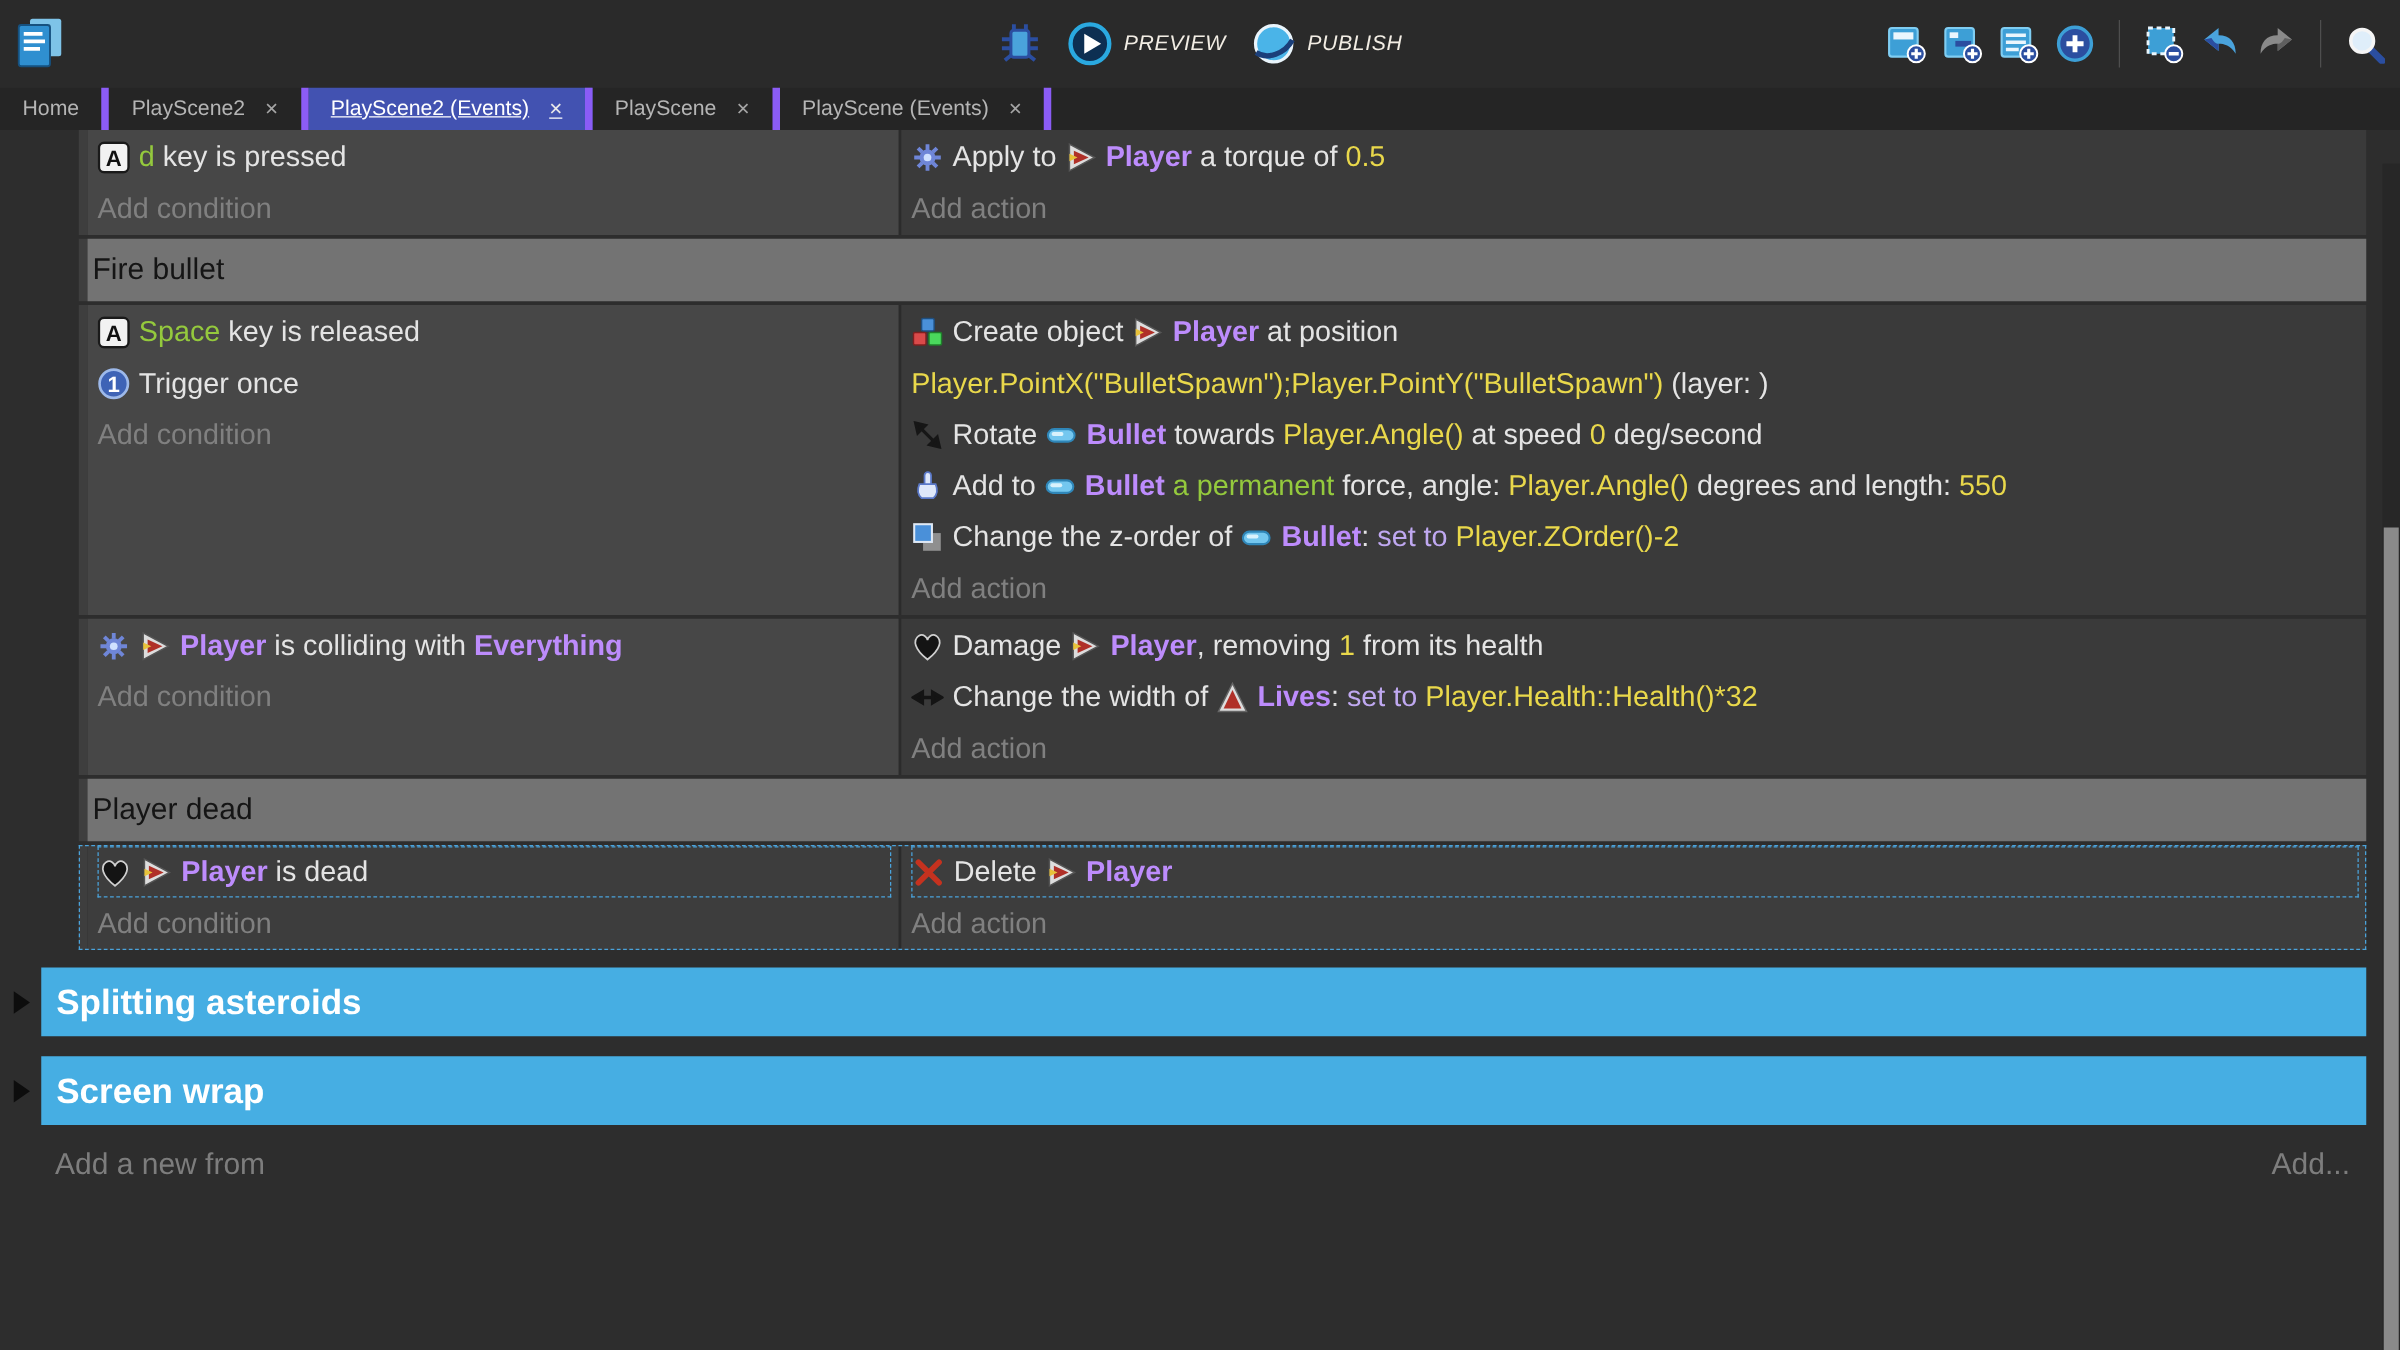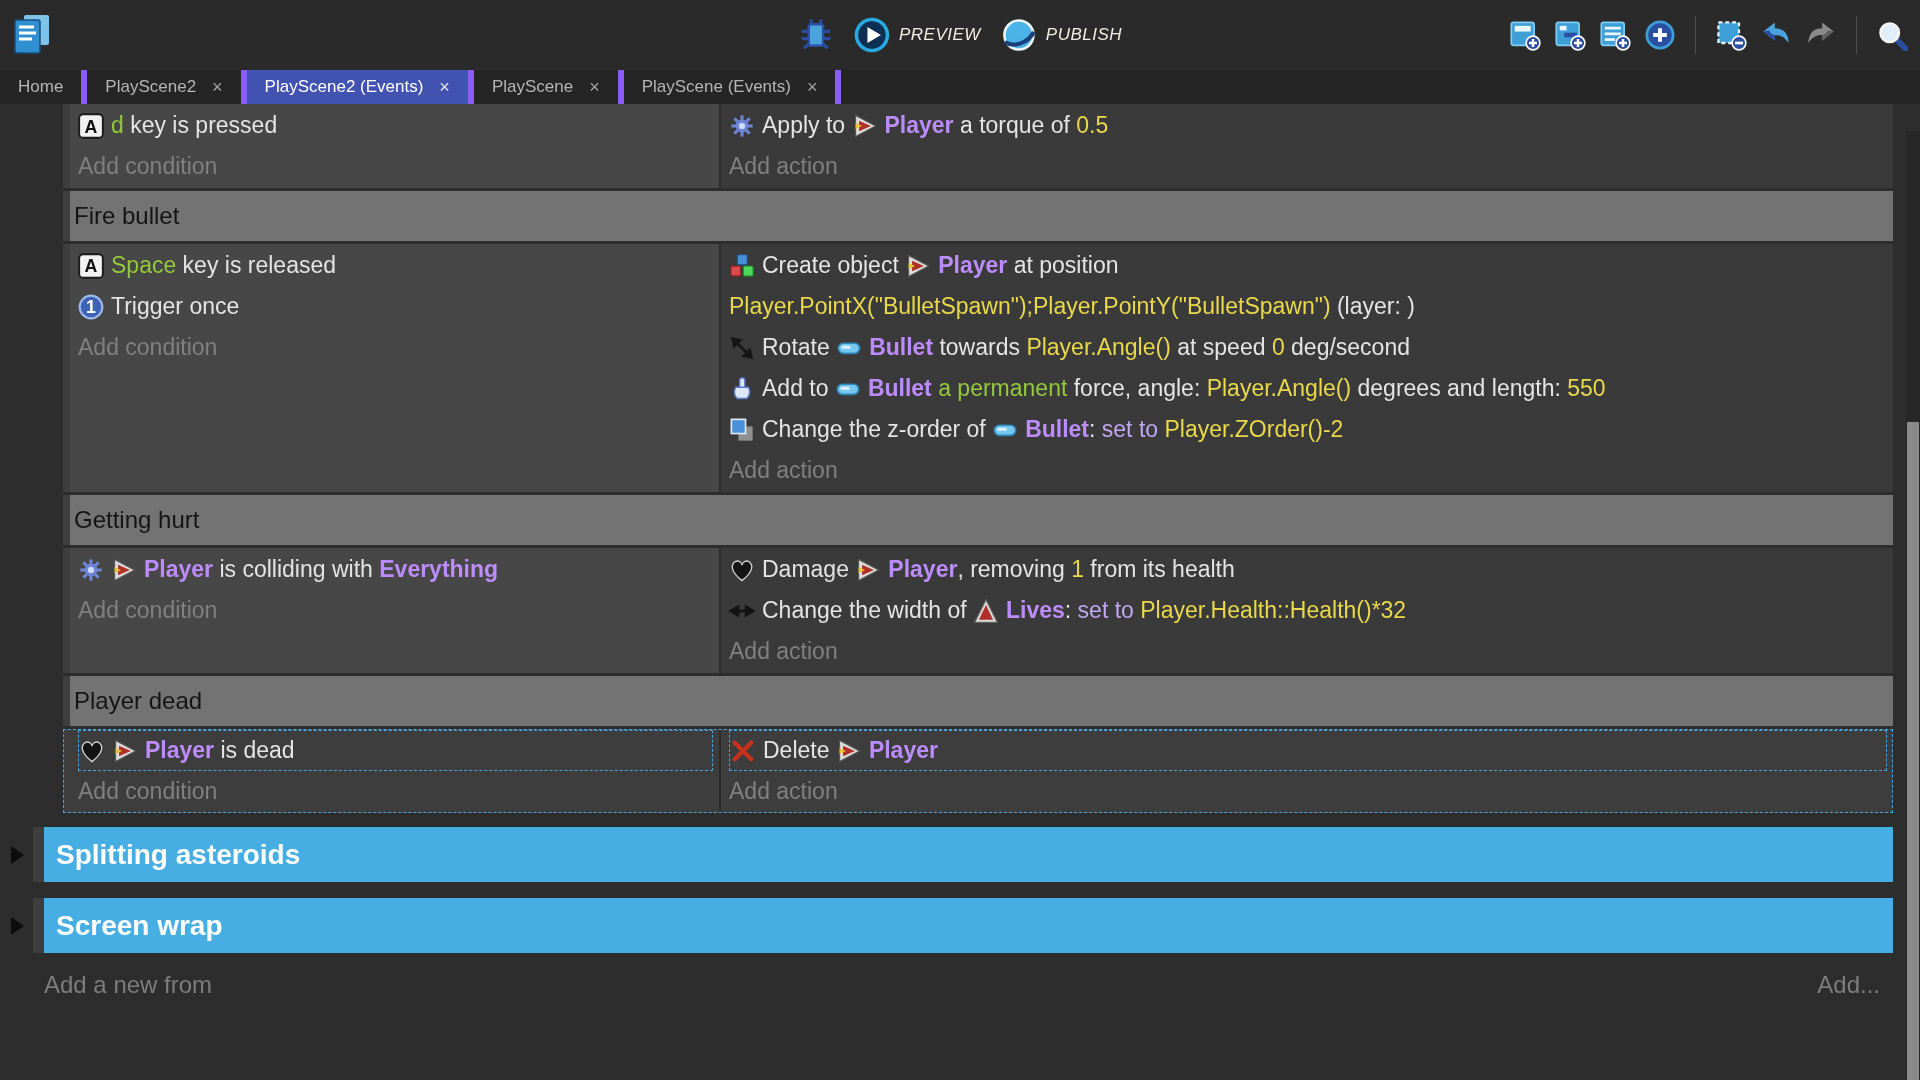--- a/index.html
+++ b/index.html
@@ -20,21 +20,21 @@
   .tb-icon { width:32px; height:32px; display:inline-block; }
   .tb-icon svg, .tb-logo svg { width:100%; height:100%; display:block; }
   .tb-sep { width:1px; height:38px; background:#4e4e4e; margin:0 6px; }
   .big-icon { width:36px; height:36px; }
 
   
   .tabbar { height:34px; background:#252525; display:flex; align-items:stretch; }
   .tab { display:flex; align-items:center; padding:0 18px; color:#b5b5b5; font-size:17px;
          border-right:6px solid #8b5cf6; cursor:default; }
   .tab .tab-close { margin-left:16px; font-size:18px; color:#a5a5a5; }
-  .tab.active { background:#4252b1; color:#ffffff; }
+  .tab.active { background:#4252b1; color:#ffffff;text-decoration:underline; }
   .tab.active .tab-close { color:#e9e9e9; }
 
   
   .events { position:relative; height:949px; padding-right:27px; overflow:hidden; }
   .ev-row { display:flex; align-items:stretch; margin-left:63px; margin-top:3px; }
   .ev-row:first-child { margin-top:0; }
   .ev-handle { width:7px; background:#3e3e3e; flex:none; }
   .ev-cond { width:649px; flex:none; background:#474747; padding:1px 0 1px 8px; }
   .ev-div  { width:2px; background:#2b2b2b; flex:none; }
   .ev-act  { flex:1; background:#3a3a3a; padding:1px 0 1px 8px; }
@@ -49,21 +49,21 @@
   .add-line { color:#808080; }
   .ev-row.selected { outline:1px dashed #4aa3dc; outline-offset:-1px; }
   .ev-row.selected .ev-cond, .ev-row.selected .ev-act { background:#3d3d3d; }
   .ev-row.selected .first-line { border:1px dashed #4aa3dc; margin-right:6px; }
 
   .comment { display:flex; margin-left:63px; margin-top:3px; height:50px; }
   .comment .ev-handle { height:100%; }
   .comment-body { flex:1; background:#737373; color:#151515; font-size:24px;
                   display:flex; align-items:center; padding-left:4px; }
 
-  .group { position:relative; margin-left:33px; margin-top:14px; height:55px; display:flex; }
+  .group { position:relative; margin-left:33px; margin-top:14px; height:55px; display:flex;flex-direction:column; }
   .group + .group { margin-top:16px; }
   .group-handle { width:11px; background:#3e3e3e; flex:none; }
   .group-body { flex:1; background:#46aee3; color:#ffffff; font-size:28px; font-weight:bold;
                 display:flex; align-items:center; padding-left:12px; }
   .group-tri { position:absolute; left:-22px; top:19px; width:0; height:0;
                border-left:13px solid #0d0d0d; border-top:9px solid transparent; border-bottom:9px solid transparent; }
 
   .sheet-footer { display:flex; justify-content:space-between; margin:18px 13px 0 44px;
                   font-size:24px; color:#7d7d7d; }
 
@@ -297,24 +297,20 @@
             <div class="ev-line"><span class="ic"><svg viewBox="0 0 22 22">
                   <rect x="8" y="8" width="12" height="12" fill="#8f8f8f"></rect>
                   <rect x="2" y="2" width="12" height="12" fill="#4a90d9" stroke="#dfe9f5" stroke-width="1.4"></rect>
                 </svg></span><span class="s-t">Change the z-order of </span><span class="ic"><svg viewBox="0 0 22 22">
                   <rect x="2" y="7" width="18" height="8.5" rx="4.2" fill="#74c7ef" stroke="#2f86b8" stroke-width="1.4"></rect>
                   <rect x="4.5" y="9" width="8" height="2.6" rx="1.3" fill="#d9f2fc"></rect>
                 </svg></span><span class="s-obj">Bullet</span><span class="s-t">: </span><span class="s-setto">set to </span><span class="s-expr">Player.ZOrder()-2</span></div>
             <div class="ev-line add-line">Add action</div>
           </div>
         </div>
-        <div class="comment">
-          <div class="ev-handle"></div>
-          <div class="comment-body">Getting hurt</div>
-        </div>
         <div class="ev-row">
           <div class="ev-handle"></div>
           <div class="ev-cond">
             <div class="ev-line"><span class="ic"><svg viewBox="0 0 22 22">
                   <g stroke="#6f86d8" stroke-width="2.6">
                     <line x1="11" y1="2" x2="11" y2="6"></line>
                     <line x1="11" y1="16" x2="11" y2="20"></line>
                     <line x1="2" y1="11" x2="6" y2="11"></line>
                     <line x1="16" y1="11" x2="20" y2="11"></line>
                     <line x1="4.6" y1="4.6" x2="7.4" y2="7.4"></line>

